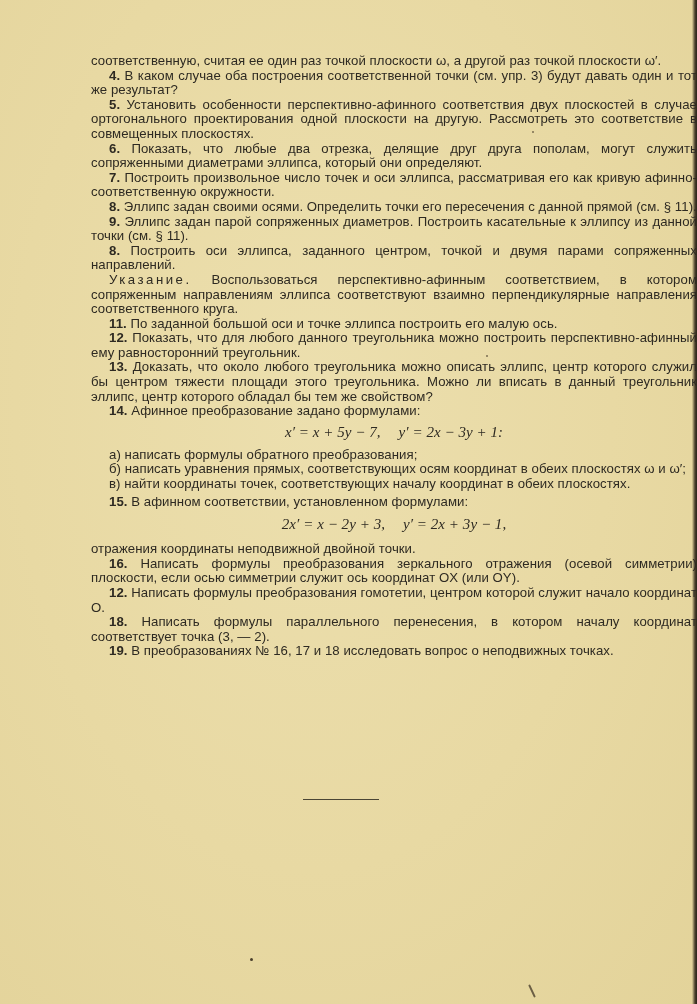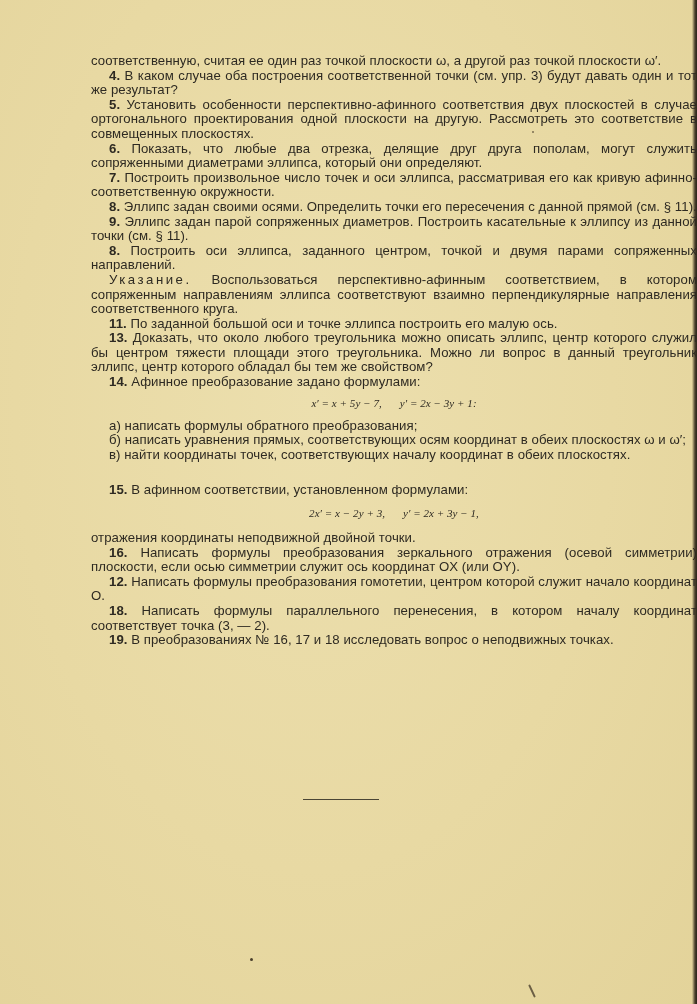--- a/index.html
+++ b/index.html
@@ -23,21 +23,21 @@
     text-align: justify;
   }
   .p { margin: 0; text-indent: 0; }
   .p.indent { text-indent: 18px; }
   .p.sub { text-indent: 18px; }
   .num { font-weight: bold; }
   .spaced { letter-spacing: 2.5px; }
   .formula {
     text-align: center; margin: 4px 0 7px 0;
     font-family: "Liberation Serif", "DejaVu Serif", serif;
-    font-size: 11px; font-style: italic; line-height: 18px;
+    font-size: 15px; font-style: italic; line-height: 18px;
   }
   .formula .gap { display: inline-block; width: 18px; }
   .rule {
     position: absolute; left: 303px; top: 799px; width: 76px; height: 1px;
     background: #4a4535;
   }
   .speck { position: absolute; background: #4a3f2c; border-radius: 50%; }
 </style>
 </head>
 <body>
@@ -51,30 +51,31 @@
   <p class="p indent"><span class="num">5.</span> <span>Установить особенности перспективно-афинного соответствия двух плоскостей в случае ортогонального проектирования одной плоскости на другую. Рассмотреть это соответствие в совмещенных плоскостях.</span></p>
   <p class="p indent"><span class="num">6.</span> <span>Показать, что любые два отрезка, делящие друг друга пополам, могут служить сопряженными диаметрами эллипса, который они определяют.</span></p>
   <p class="p indent"><span class="num">7.</span> <span>Построить произвольное число точек и оси эллипса, рассматривая его как кривую афинно-соответственную окружности.</span></p>
   <p class="p indent"><span class="num">8.</span> <span>Эллипс задан своими осями. Определить точки его пересечения с данной прямой (см. § 11).</span></p>
   <p class="p indent"><span class="num">9.</span> <span>Эллипс задан парой сопряженных диаметров. Построить касательные к эллипсу из данной точки (см. § 11).</span></p>
   <p class="p indent"><span class="num">8.</span> <span>Построить оси эллипса, заданного центром, точкой и двумя парами сопряженных направлений.</span></p>
 
   <p class="p indent"><span class="spaced">Указание.</span> <span>Воспользоваться перспективно-афинным соответствием, в котором сопряженным направлениям эллипса соответствуют взаимно перпендикулярные направления соответственного круга.</span></p>
 
   <p class="p indent"><span class="num">11.</span> <span>По заданной большой оси и точке эллипса построить его малую ось.</span></p>
-  <p class="p indent"><span class="num">13.</span> <span>Доказать, что около любого треугольника можно описать эллипс, центр которого служил бы центром тяжести площади этого треугольника. Можно ли вопрос в данный треугольник эллипс, центр которого обладал бы тем же свойством?</span></p>
+  <p class="p indent"><span class="num">12.</span> <span>Показать, что для любого данного треугольника можно построить перспективно-афинный ему равносторонний треугольник.</span></p>
+  <p class="p indent"><span class="num">13.</span> <span>Доказать, что около любого треугольника можно описать эллипс, центр которого служил бы центром тяжести площади этого треугольника. Можно ли вписать в данный треугольник эллипс, центр которого обладал бы тем же свойством?</span></p>
   <p class="p indent"><span class="num">14.</span> <span>Афинное преобразование задано формулами:</span></p>
 
   <div class="formula"><span>x′ = x + 5y − 7,</span><span class="gap"></span><span>y′ = 2x − 3y + 1:</span></div>
 
   <p class="p sub"><span>а)</span> <span>написать формулы обратного преобразования;</span></p>
   <p class="p sub"><span>б)</span> <span>написать уравнения прямых, соответствующих осям координат в обеих плоскостях ω и ω′;</span></p>
   <p class="p sub"><span>в)</span> <span>найти координаты точек, соответствующих началу координат в обеих плоскостях.</span></p>
 
-  <p class="p indent" style="margin-top:21px"><span class="num">15.</span> <span>В афинном соответствии, установленном формулами:</span></p>
+  <p class="p indent" style="margin-top:3px"><span class="num">15.</span> <span>В афинном соответствии, установленном формулами:</span></p>
 
   <div class="formula" style="margin:6px 0 9px 0"><span>2x′ = x − 2y + 3,</span><span class="gap"></span><span>y′ = 2x + 3y − 1,</span></div>
 
   <p class="p">отражения координаты неподвижной двойной точки.</p>
 
   <p class="p indent"><span class="num">16.</span> <span>Написать формулы преобразования зеркального отражения (осевой симметрии) плоскости, если осью симметрии служит ось координат OX (или OY).</span></p>
   <p class="p indent"><span class="num">12.</span> <span>Написать формулы преобразования гомотетии, центром которой служит начало координат O.</span></p>
   <p class="p indent"><span class="num">18.</span> <span>Написать формулы параллельного перенесения, в котором началу координат соответствует точка (3, — 2).</span></p>
   <p class="p indent"><span class="num">19.</span> <span>В преобразованиях № 16, 17 и 18 исследовать вопрос о неподвижных точках.</span></p>
 </div>

